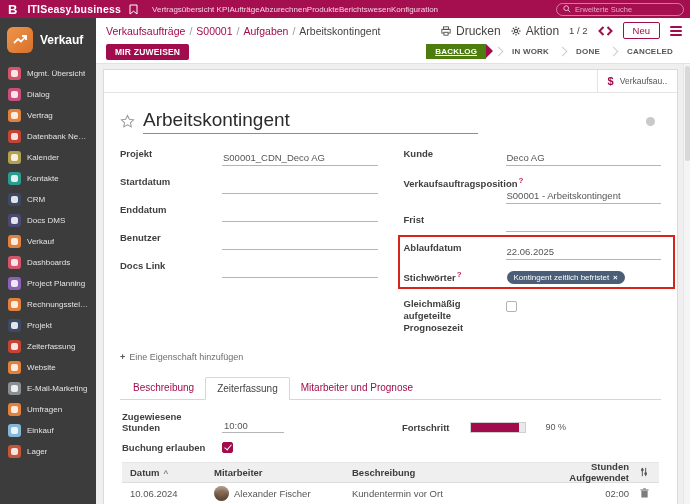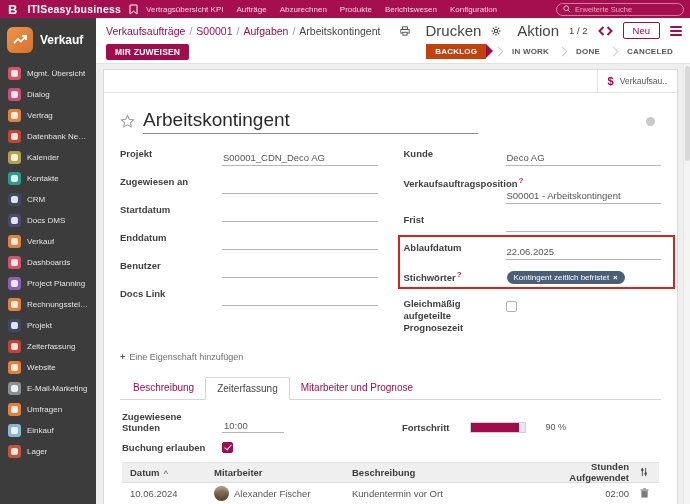--- a/index.html
+++ b/index.html
@@ -3,21 +3,21 @@
 <meta charset="utf-8">
 <style>
   * { margin:0; padding:0; box-sizing:border-box; }
   html,body { width:690px; height:504px; overflow:hidden; font-family:"Liberation Sans", sans-serif; background:#fff; }
 
   
   .topbar { height:18px; background:#a50e4f; display:flex; align-items:center; padding:0 6px; gap:8px; color:#fff; }
   .logo { font-size:13px; font-weight:bold; color:#fff; padding:0 2px; }
   .brand { font-size:10.5px; font-weight:bold; letter-spacing:.2px; }
   .bookmark { width:9px; height:11px; display:inline-block; }
-  .topmenu { display:flex; gap:13px; }
+  .topmenu { display:flex; margin-left:6px; }
   .topmenu-item { font-size:8px; color:#f3d4e2; cursor:pointer; white-space:nowrap; }
   .search-pill { margin-left:auto; width:128px; height:13px; border:1px solid rgba(255,255,255,.45); border-radius:7px; display:flex; align-items:center; gap:4px; padding:0 6px; }
   .search-pill input { border:none; outline:none; background:transparent; color:#f0c3d7; font-size:7.5px; width:100%; font-family:"Liberation Sans",sans-serif; }
   .search-pill input::placeholder { color:#e9a9c6; }
 
   
   .main { display:flex; height:486px;border-radius:23px; }
   .sidebar { width:96px; background:#3d3c3c; flex:none; overflow:hidden; }
   .app-head { display:flex; align-items:center; gap:7px; padding:9px 7px 10px 7px; }
   .app-icon { width:26px; height:26px; border-radius:6px; background:linear-gradient(135deg,#ef9549,#d9702b); display:flex; align-items:center; justify-content:center; flex:none; }
@@ -28,33 +28,33 @@
   .side-label { color:#e3e3e3; font-size:8px; white-space:nowrap; overflow:hidden; text-overflow:ellipsis; }
 
   .content { flex:1; display:flex; flex-direction:column; min-width:0; position:relative; }
 
   
   .crumbbar { height:25px; background:#fff; display:flex; align-items:center; padding:0 8px 0 10px; gap:4px; }
   .crumb-link { color:#a10c4d; font-size:10.5px; cursor:pointer; }
   .crumb-sep { color:#999; font-size:10.5px; }
   .crumb-current { color:#444; font-size:10.5px; }
   .crumb-right { margin-left:auto; display:flex; align-items:center; gap:10px; }
-  .tool { display:flex; align-items:center; gap:16px; font-size:15px; color:#444; cursor:pointer;justify-content:center; }
+  .tool { display:flex; align-items:center; gap:5px; font-size:12px; color:#444; cursor:pointer;justify-content:center; }
   .pager { font-size:9.5px; color:#444; }
   .pager-arrows { display:flex; gap:1px; cursor:pointer; }
   .btn-new { border:1px solid #a10c4d; color:#a10c4d; background:#fff; font-size:9.5px; padding:2px 9px; border-radius:2px; cursor:pointer; font-family:"Liberation Sans",sans-serif; }
   .hamburger { width:12px; display:flex; flex-direction:column; gap:2px; cursor:pointer; }
   .hamburger span { height:2px; background:#a10c4d; border-radius:1px; }
 
   
   .actionbar { height:21px; background:#fff; border-bottom:1px solid #e2e2e2; display:flex; align-items:center; padding:0 8px 3px 10px; }
   .btn-assign { background:#a10c4d; color:#fff; font-size:8.5px; font-weight:bold; padding:3px 9px; border:none; border-radius:2px; cursor:pointer; letter-spacing:.2px; font-family:"Liberation Sans",sans-serif; }
   .stages { margin-left:auto; display:flex; align-items:center; }
   .stage { font-size:8px; font-weight:bold; color:#555; padding:0 9px; display:flex; align-items:center; height:15px; cursor:pointer; letter-spacing:.2px; }
-  .stage.active { background:#c2410c; color:#fff; position:relative; margin-right:8px; }
+  .stage.active { background:#4d7c0f; color:#fff; position:relative; margin-right:8px;text-decoration:underline; }
   .stage.active::after { content:""; position:absolute; left:100%; top:0; border-top:7.5px solid transparent; border-bottom:7.5px solid transparent; border-left:7px solid #a10c4d; }
   .stage-sep { width:7px; height:7px; border-top:1px solid #ccc; border-right:1px solid #ccc; transform:rotate(45deg); margin:0 1px; flex:none; }
 
   
   .body-area { flex:1; background:#f0efef; padding:5px 12px 0 7px; overflow:hidden; position:relative; }
   .scrollbar { position:absolute; right:0; top:0; bottom:0; width:7px; background:#f4f4f4; border-left:1px solid #e6e6e6; }
   .scroll-thumb { position:absolute; top:2px; left:1px; width:5px; height:95px; background:#d8d8d8; border-radius:3px; }
 
   .sheet { background:#fff; border:1px solid #dadada; min-height:436px; }
   .sheet-head { height:23px; border-bottom:1px solid #e4e4e4; display:flex; justify-content:flex-end; }
@@ -356,24 +356,20 @@
 
           <div class="grid">
 
             <div class="col">
 
                 <div class="frow">
                   <span class="flabel">Projekt</span>
                   <span class="fvalue">S00001_CDN_Deco AG</span>
                 </div>
 
-                <div class="frow">
-                  <span class="flabel">Zugewiesen an</span>
-                  <span class="fvalue"></span>
-                </div>
 
                 <div class="frow">
                   <span class="flabel">Startdatum</span>
                   <span class="fvalue"></span>
                 </div>
 
                 <div class="frow">
                   <span class="flabel">Enddatum</span>
                   <span class="fvalue"></span>
                 </div>

